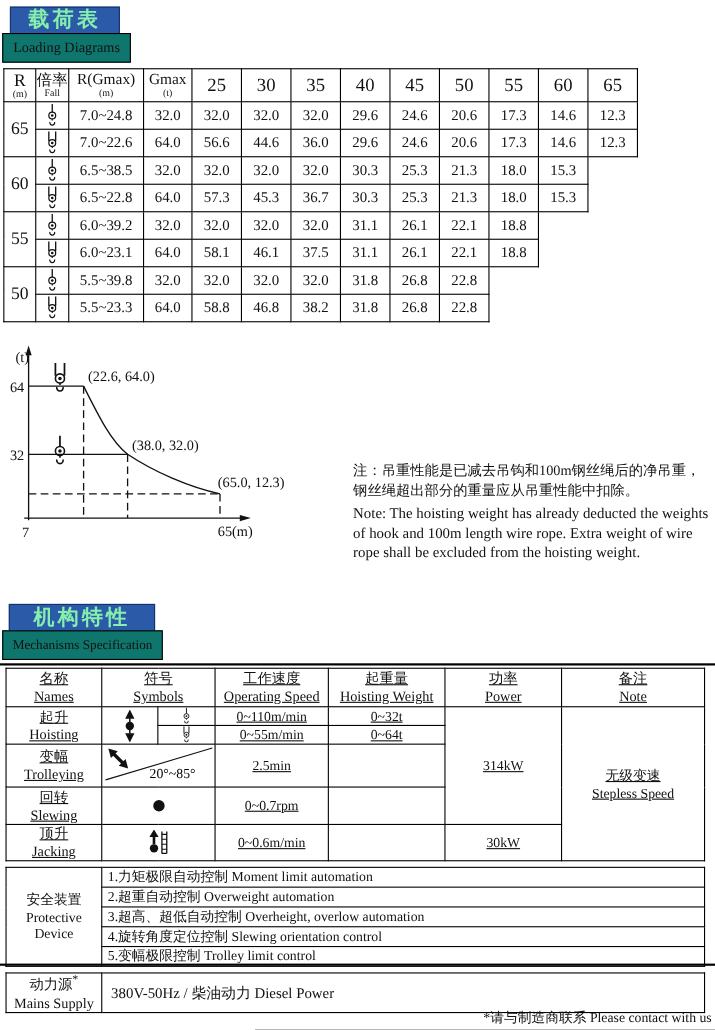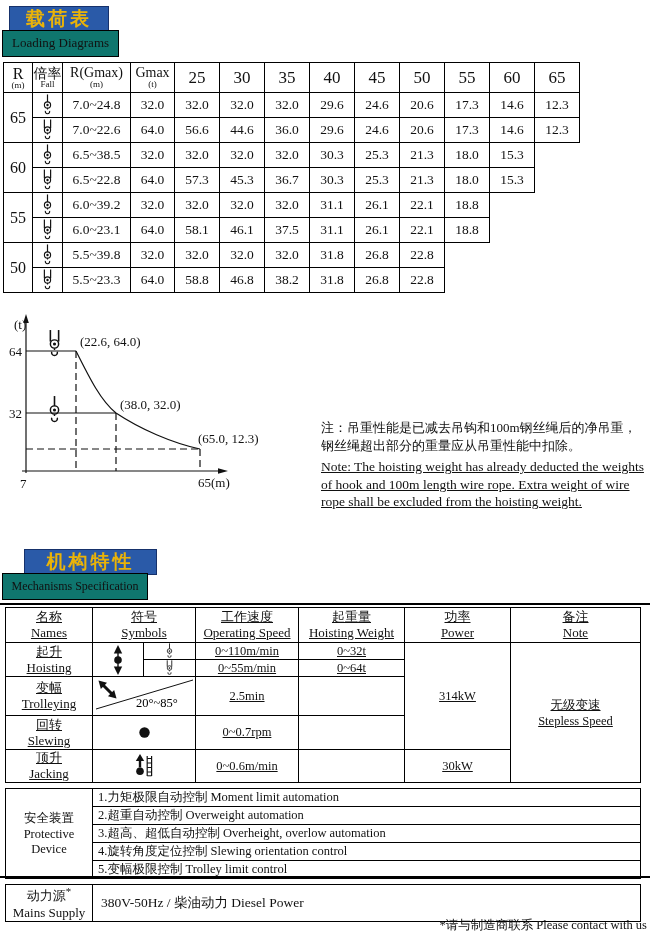--- a/index.html
+++ b/index.html
@@ -1,21 +1,21 @@
 <!DOCTYPE html>
 <html><head>
 <meta charset="utf-8">
 <style>
   html,body{margin:0;padding:0;background:#888;}
   #page{position:relative;width:650px;height:936px;background:#fff;
         font-family:"Liberation Serif",serif;color:#111;overflow:hidden;}
 
   
   .blue-banner{position:absolute;background:#2a5aa8;border:1px solid #16316b;
-               color:#eab308;text-align:center;font-size:19px;font-weight:bold;
+               color:#86efac;text-align:center;font-size:19px;font-weight:bold;
                letter-spacing:3px;line-height:24px;}
   .en-banner{position:absolute;background:#0f766e;border:1px solid #000;
              text-align:center;font-size:13px;line-height:24px;white-space:nowrap;}
 
   .rule{position:absolute;left:0;width:650px;height:2px;background:#000;}
 
   
   table{border-collapse:collapse;table-layout:fixed;}
   td,th{border:1px solid #000;text-align:center;vertical-align:middle;
         padding:0;font-weight:normal;overflow:hidden;}
@@ -32,21 +32,21 @@
   
   #chart{position:absolute;left:8px;top:313px;}
   #chart line,#chart path{stroke:#111;stroke-width:1.2;fill:none;}
   #chart .dash{stroke-dasharray:7 4;}
   #chart polygon{fill:#111;stroke:none;}
   #chart text{font-family:"Liberation Serif",serif;font-size:13px;fill:#111;}
 
   
   #notes{position:absolute;left:321px;top:419px;width:326px;}
   #notes .nzh{font-size:13px;line-height:1.35;margin:0 0 4px 0;}
-  #notes .nen{font-size:13.5px;line-height:1.3;margin:0;text-decoration:underline;}
+  #notes .nen{font-size:13.5px;line-height:1.3;margin:0;}
 
   
   #mechtbl{position:absolute;left:5px;top:607px;text-decoration:underline;}
   #mechtbl th{font-size:13px;line-height:16px;}
   #mechtbl td{font-size:12.5px;}
   .two-line div{line-height:16px;}
   .lbl div{line-height:16px;font-size:13px;}
 
   
   #prottbl{position:absolute;left:5px;top:788px;}
@@ -321,21 +321,21 @@
     <text x="72" y="33">(22.6, 64.0)</text>
     <text x="112" y="96">(38.0, 32.0)</text>
     <text x="190" y="130">(65.0, 12.3)</text>
   </svg>
 
   <div id="notes">
     <p class="nzh">注：吊重性能是已减去吊钩和100m钢丝绳后的净吊重，钢丝绳超出部分的重量应从吊重性能中扣除。</p>
     <p class="nen">Note: The hoisting weight has already deducted the weights of hook and 100m length wire rope. Extra weight of wire rope shall be excluded from the hoisting weight.</p>
   </div>
 
-  <div class="blue-banner" style="left:24px;top:549px;width:131px;height:24px;">机构特性</div>
+  <div class="blue-banner" style="left:8px;top:549px;width:131px;height:24px;">机构特性</div>
   <div class="en-banner" style="left:2px;top:573px;width:144px;height:25px;font-size:12px;">Mechanisms Specification</div>
 
   <div class="rule" style="top:603px;"></div>
 
   <table id="mechtbl">
     <colgroup>
       <col style="width:87px">
         <col style="width:51px">
         <col style="width:52px">
         <col style="width:103px">

